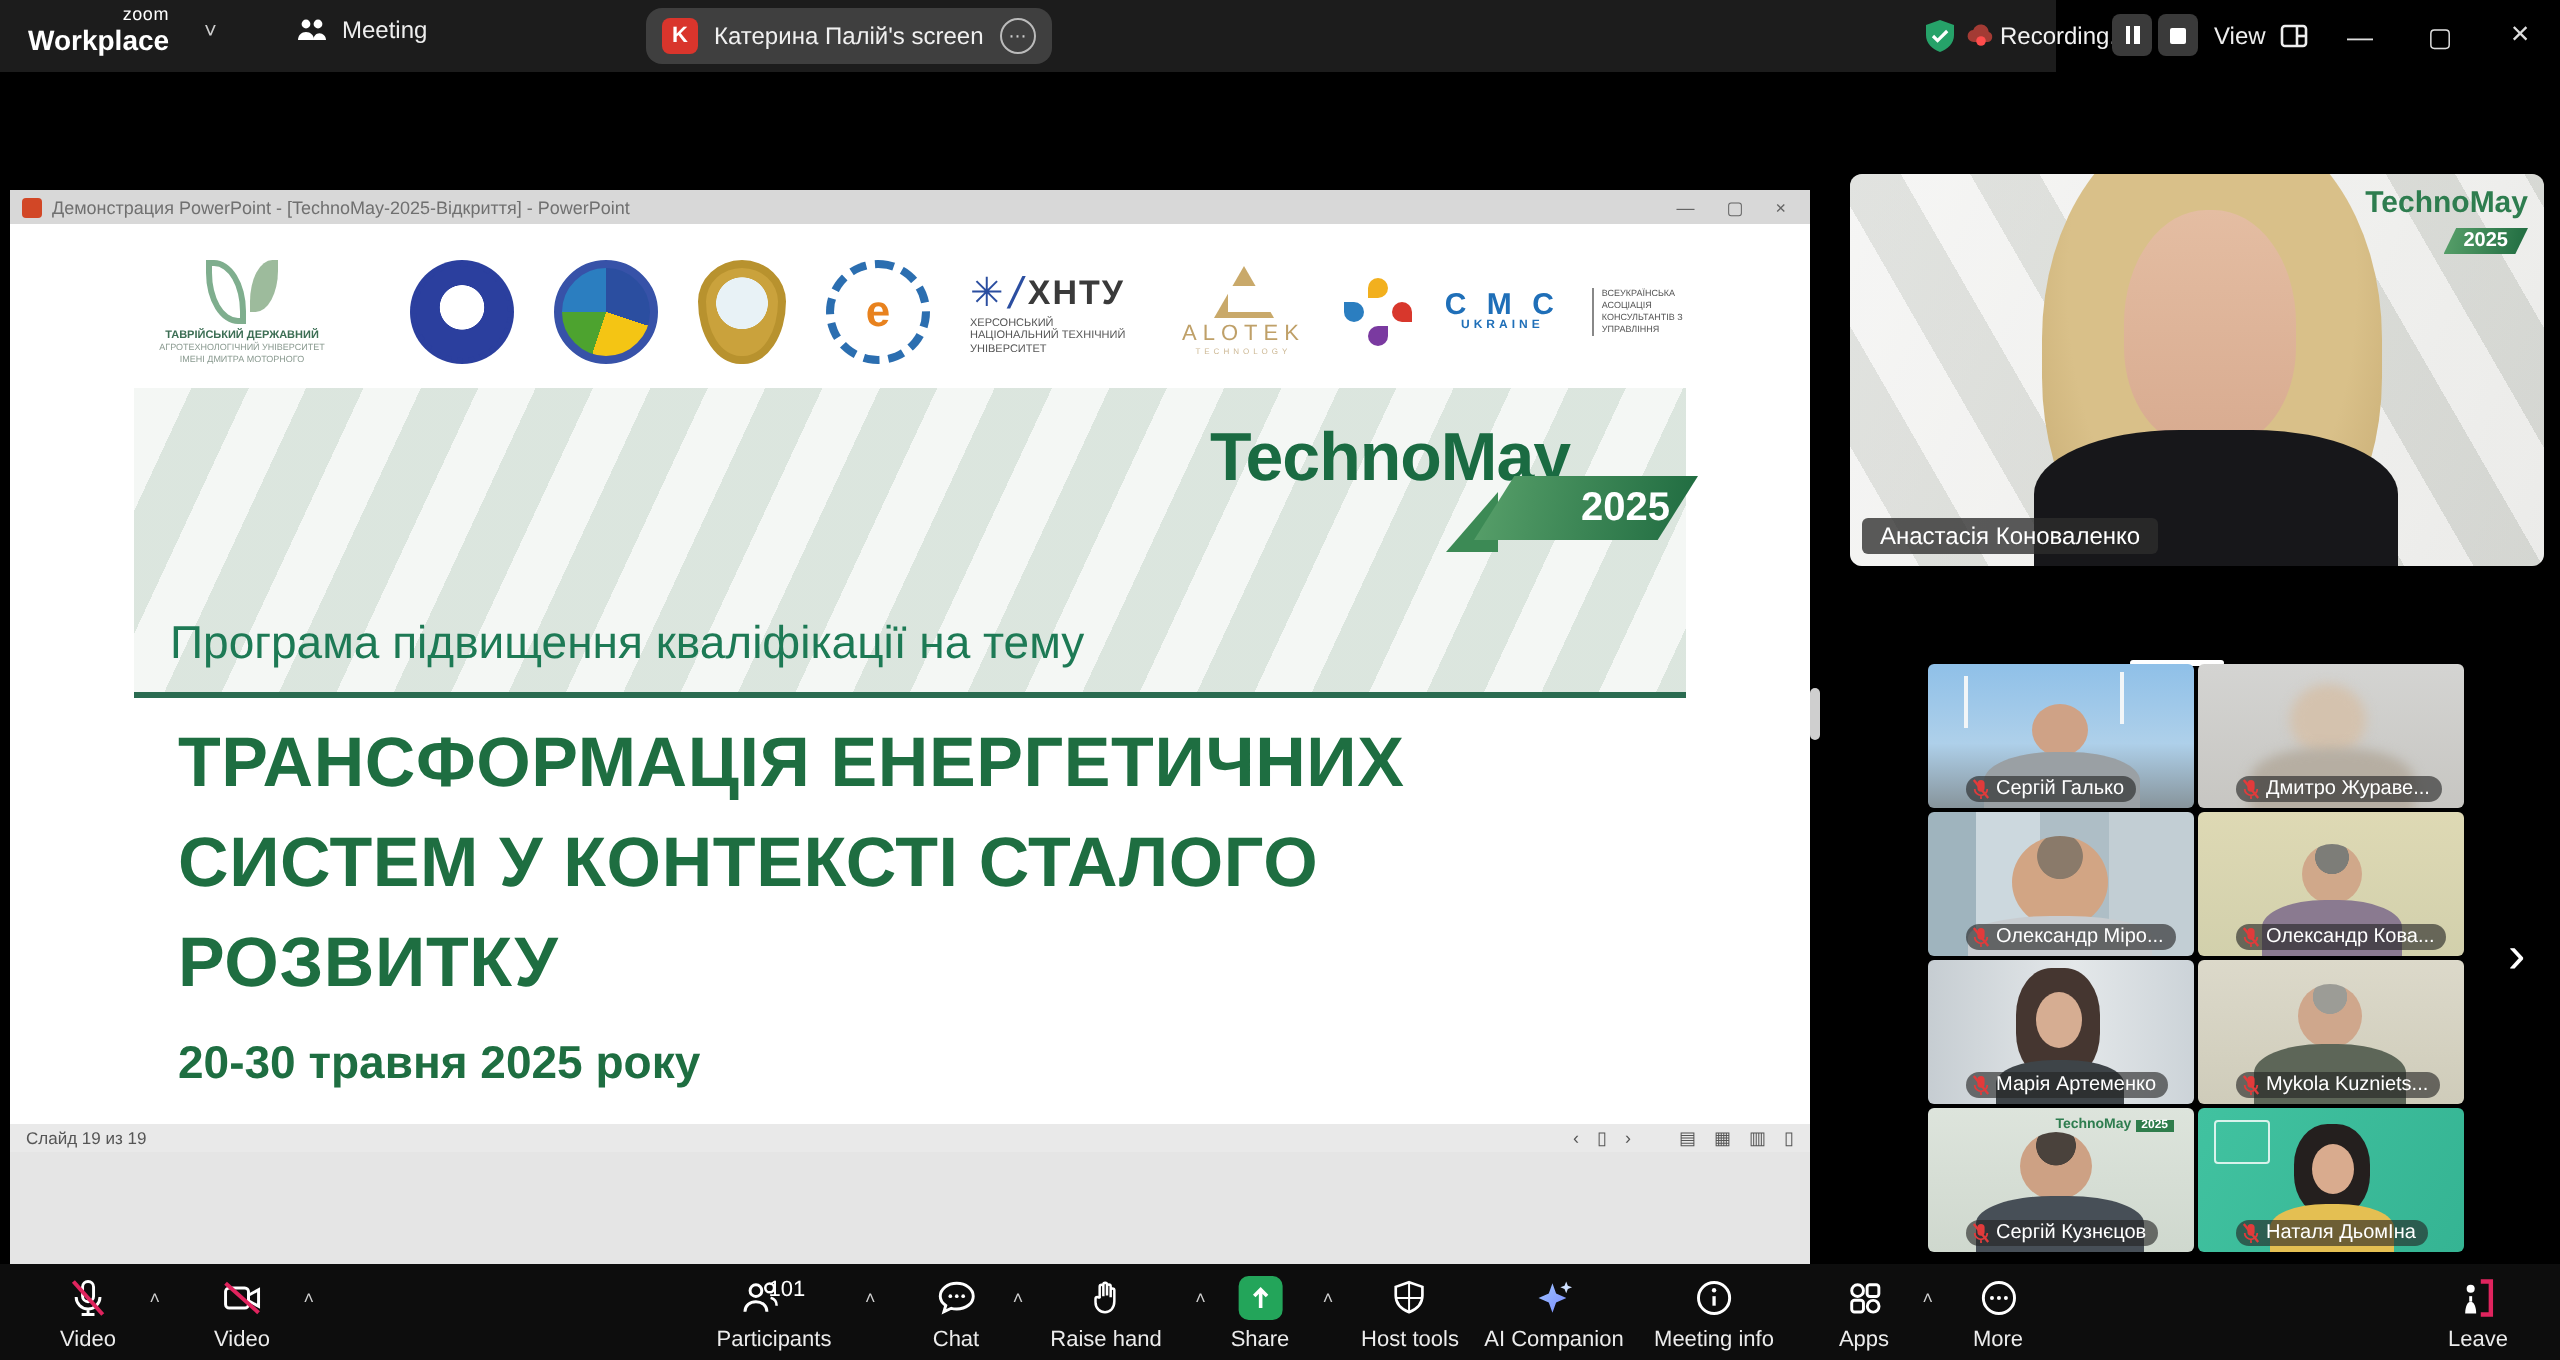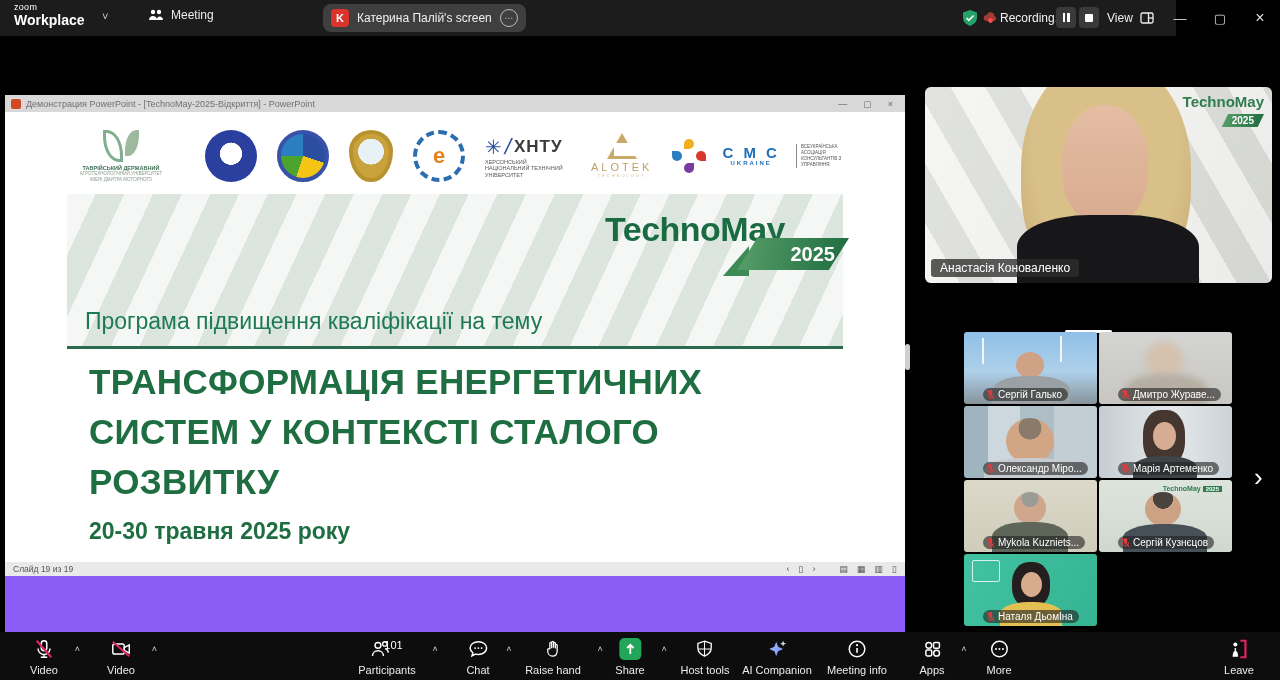--- a/index.html
+++ b/index.html
@@ -1,38 +1,38 @@
 <!DOCTYPE html>
 <html><head>
 <meta charset="utf-8">
 <style>
   html,body{margin:0;padding:0;}
   body{width:1280px;height:680px;background:#000;font-family:"Liberation Sans",sans-serif;overflow:hidden;position:relative;}
   .abs{position:absolute;}
 
   
-  .topbar{position:absolute;left:0;top:0;width:1176px;height:36px;background:#1c1c1c;}
+  .topbar{position:absolute;left:0;top:0;width:1028px;height:36px;background:#1c1c1c;text-align:right;}
   .brand{position:absolute;left:14px;top:3px;color:#fff;line-height:1;}
   .brand .l1{font-size:9px;letter-spacing:.3px;}
   .brand .l2{font-size:14px;font-weight:600;margin-top:1px;}
   .brand-chev{position:absolute;left:102px;top:10px;color:#ccc;font-size:11px;}
   .meeting{position:absolute;left:148px;top:8px;color:#eee;font-size:12px;display:flex;align-items:center;gap:7px;}
   .tab{position:absolute;left:323px;top:4px;height:28px;background:#3f3f3f;border-radius:8px;display:flex;align-items:center;padding:0 8px;gap:8px;}
   .tab .k{width:18px;height:18px;border-radius:4px;background:#d9352c;color:#fff;font-size:11px;font-weight:700;display:flex;align-items:center;justify-content:center;}
   .tab .t{color:#f0f0f0;font-size:12px;}
   .tab .dots{width:16px;height:16px;border:1px solid #bbb;border-radius:50%;color:#ccc;font-size:9px;display:flex;align-items:center;justify-content:center;line-height:1;}
   .rec-text{position:absolute;left:1000px;top:11px;color:#f2f2f2;font-size:12px;}
   .pill-btn{position:absolute;top:7px;width:20px;height:21px;background:#3a3a3a;border-radius:4px;display:flex;align-items:center;justify-content:center;gap:2px;}
   .pill-btn .bar{width:2.5px;height:9px;background:#fff;}
   .pill-btn .sq{width:8px;height:8px;background:#fff;border-radius:1px;}
   .view{position:absolute;left:1107px;top:11px;color:#eee;font-size:12px;display:flex;gap:7px;align-items:center;}
   .winctl{position:absolute;top:0;width:40px;height:36px;color:#ddd;font-size:13px;display:flex;align-items:center;justify-content:center;}
 
   
-  .ppt{position:absolute;left:5px;top:95px;width:900px;height:569px;background:#8b5cf6;}
+  .ppt{position:absolute;left:5px;top:95px;width:900px;height:569px;background:#e5e5e5;}
   .ppt-title{height:17px;background:#d8d8d8;display:flex;align-items:center;padding:0 6px;gap:5px;}
   .ppt-ico{width:10px;height:10px;background:#d24726;border-radius:2px;flex:0 0 auto;}
   .ppt-title .txt{font-size:9px;color:#707070;white-space:nowrap;overflow:hidden;flex:1;}
   .ppt-title .ctl{font-size:9px;color:#666;display:flex;gap:16px;padding-right:6px;}
   .slide{position:relative;width:900px;height:450px;background:#fff;overflow:hidden;}
 
   .logos{position:absolute;left:52px;top:8px;width:796px;height:72px;display:flex;align-items:center;justify-content:space-between;}
   .logo{display:flex;flex-direction:column;align-items:center;justify-content:center;text-align:center;line-height:1.15;}
   .leafwrap{display:flex;gap:2px;}
   .leaf1{width:14px;height:26px;background:#fff;border:3px solid #7fae8e;border-radius:0 80% 0 80%;}
@@ -319,20 +319,32 @@
     <div class="tag">
         <svg class="micoff" viewBox="0 0 10 12">
           <rect x="3" y="1" width="4" height="6.5" rx="2" fill="#e23b3b"></rect>
           <path d="M1.5 6a3.5 3.5 0 0 0 7 0M5 9.5v2" stroke="#e23b3b" fill="none"></path>
           <line x1="1" y1="1" x2="9" y2="11" stroke="#e23b3b" stroke-width="1.3"></line>
         </svg>
         <span>Олександр Міро...</span>
       </div>
   </div>
 
+  <div class="tile t4">
+    <div class="head" style="left:52px;top:16px;width:30px;height:30px;background:radial-gradient(circle at 50% 22%,#7d7d78 0 30%,#d0a88a 31% 100%)"></div>
+    <div class="torso" style="left:32px;top:44px;width:70px;height:30px;background:#8a7a90"></div>
+    <div class="tag">
+        <svg class="micoff" viewBox="0 0 10 12">
+          <rect x="3" y="1" width="4" height="6.5" rx="2" fill="#e23b3b"></rect>
+          <path d="M1.5 6a3.5 3.5 0 0 0 7 0M5 9.5v2" stroke="#e23b3b" fill="none"></path>
+          <line x1="1" y1="1" x2="9" y2="11" stroke="#e23b3b" stroke-width="1.3"></line>
+        </svg>
+        <span>Олександр Кова...</span>
+      </div>
+  </div>
 
   <div class="tile t5">
     <div class="head" style="left:44px;top:4px;width:42px;height:56px;background:#453630;border-radius:42%"></div>
     <div class="head" style="left:54px;top:16px;width:23px;height:28px;background:#d6ad92"></div>
     <div class="torso" style="left:34px;top:50px;width:64px;height:26px;background:#3e4448"></div>
     <div class="tag">
         <svg class="micoff" viewBox="0 0 10 12">
           <rect x="3" y="1" width="4" height="6.5" rx="2" fill="#e23b3b"></rect>
           <path d="M1.5 6a3.5 3.5 0 0 0 7 0M5 9.5v2" stroke="#e23b3b" fill="none"></path>
           <line x1="1" y1="1" x2="9" y2="11" stroke="#e23b3b" stroke-width="1.3"></line>

